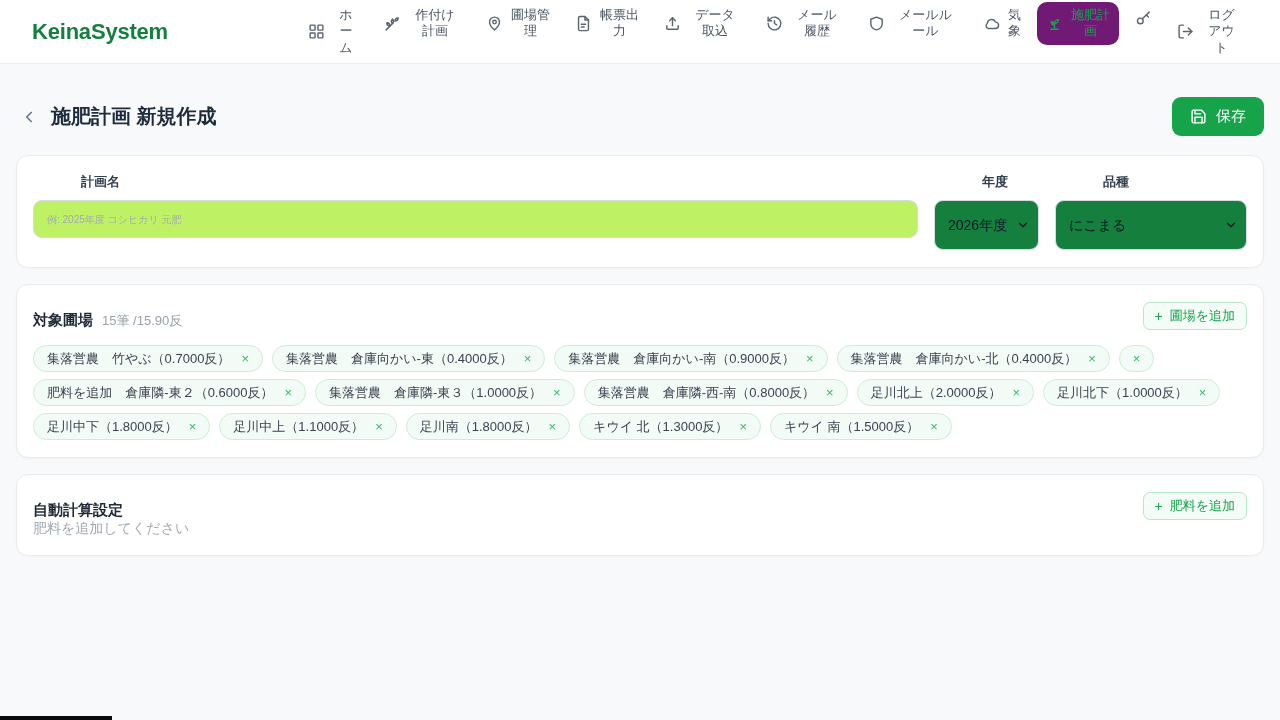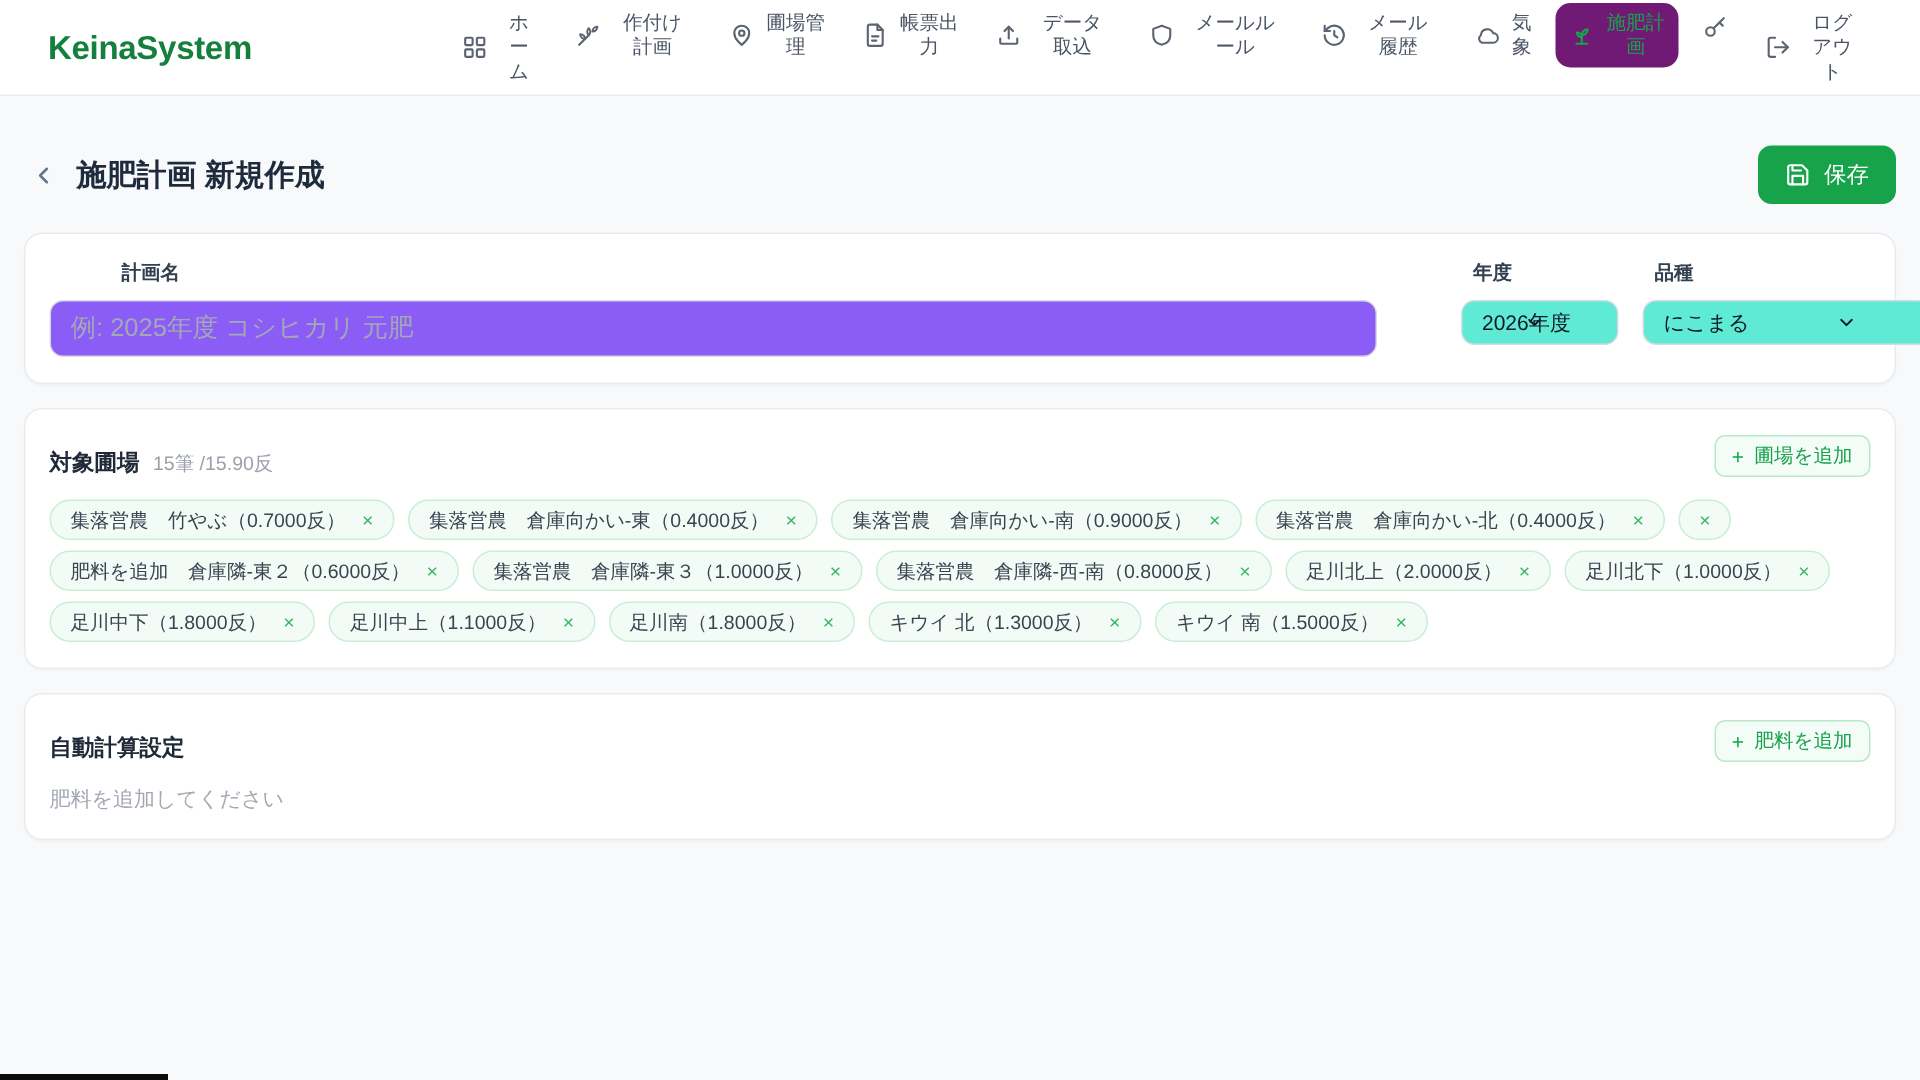--- a/index.html
+++ b/index.html
@@ -40,51 +40,51 @@
   
   .card {
     background:#fff; border:1px solid #e9ebef; border-radius:12px;
     padding:17px 16px; margin-bottom:16px; box-shadow:0 1px 2px rgba(16,24,40,.03);
   }
   .form-row { display:flex; gap:16px; }
   .fgroup label { display:block; font-size:13px; font-weight:700; color:#32404f; margin-bottom:9px;margin-left:48px; }
   .fgroup.grow { flex:1; }
   .text-input {
     width:100%; height:38px; border:1px solid #d7dbe0; border-radius:9px;
-    padding:0 13px; font-size:17px; color:#1f2937; background:#8b5cf6; font-family:inherit; outline:none;
+    padding:0 13px; font-size:10px; color:#1f2937; background:#bef264; font-family:inherit; outline:none;
   }
   .text-input::placeholder { color:#a3a9b3; }
   .select-wrap { position:relative; }
   .select-wrap.year { width:105px; }
   .select-wrap.variety { width:192px; }
   select {
-    appearance:none; -webkit-appearance:none; width:100%; height:30px;
-    border:1px solid #d7dbe0; border-radius:9px; background:#5eead4;
-    padding:0 28px 0 13px; font-size:14px; color:#111827; cursor:pointer; font-family:inherit; outline:none;margin-left:40px;
+    appearance:none; -webkit-appearance:none; width:100%; height:50px;
+    border:1px solid #d7dbe0; border-radius:9px; background:#15803d;
+    padding:0 28px 0 13px; font-size:14px; color:#111827; cursor:pointer; font-family:inherit; outline:none;
   }
   .select-wrap .chev { position:absolute; right:9px; top:50%; transform:translateY(-50%); pointer-events:none; color:#111827; display:flex; }
   .select-wrap .chev svg { width:14px; height:14px; }
   
   .section-header { display:flex; align-items:flex-end; }
   .section-title { font-size:15px; font-weight:700; color:#1f2937; }
   .section-count { font-size:13px; color:#9aa1ab; margin-left:9px; }
   .add-btn {
     margin-left:auto; display:flex; align-items:center; gap:7px;
     background:#f3fcf6; border:1px solid #b9e8c9; color:#17a24b;
     border-radius:7px; padding:4px 11px; font-size:13px; cursor:pointer; font-family:inherit;
   }
   .add-btn .plus { font-size:14px; line-height:1; }
   .tags { display:flex; flex-wrap:wrap; gap:7px 9px; margin-top:15px; }
   .tag {
     display:inline-flex; align-items:center; gap:11px;
     background:#f2fbf5; border:1px solid #c9eed6; border-radius:999px;
     padding:4px 13px; font-size:13px; color:#3b4351; height:27px;
   }
   .tag-close { background:none; border:none; padding:0; color:#35b765; font-size:13px; cursor:pointer; line-height:1; font-family:inherit; }
-  .empty-text { color:#a3a9b3; font-size:14px; margin-top:16px; }
+  .empty-text { color:#a3a9b3; font-size:14px; }
   .bottom-bar { position:absolute; left:0; bottom:0; width:112px; height:4px; background:#0b0b0c; }
 </style>
 </head>
 <body>
 
 <header class="topnav">
   <div class="brand">KeinaSystem</div>
 
   <nav class="nav-items">
 
@@ -129,32 +129,32 @@
       <svg viewBox="0 0 24 24" fill="none" stroke="currentColor" stroke-width="2" stroke-linecap="round" stroke-linejoin="round">
           <path d="M12 15V4"></path>
           <path d="M8 8l4-4 4 4"></path>
           <path d="M4 15v4a1 1 0 0 0 1 1h14a1 1 0 0 0 1-1v-4"></path>
         </svg>
       <span class="nlabel" style="width:4em">データ取込</span>
     </div>
 
     <div class="nav-item">
       <svg viewBox="0 0 24 24" fill="none" stroke="currentColor" stroke-width="2" stroke-linecap="round" stroke-linejoin="round">
-          <path d="M12 3l8 3v6c0 5-3.5 8-8 9-4.5-1-8-4-8-9V6z"></path>
-        </svg>
-      <span class="nlabel" style="width:5em">メールルール</span>
-    </div>
-
-    <div class="nav-item">
-      <svg viewBox="0 0 24 24" fill="none" stroke="currentColor" stroke-width="2" stroke-linecap="round" stroke-linejoin="round">
           <path d="M3 12a9 9 0 1 0 3-6.7L3 8"></path>
           <path d="M3 3v5h5"></path>
           <path d="M12 8v4l3 2"></path>
         </svg>
       <span class="nlabel" style="width:4em">メール履歴</span>
+    </div>
+
+    <div class="nav-item">
+      <svg viewBox="0 0 24 24" fill="none" stroke="currentColor" stroke-width="2" stroke-linecap="round" stroke-linejoin="round">
+          <path d="M12 3l8 3v6c0 5-3.5 8-8 9-4.5-1-8-4-8-9V6z"></path>
+        </svg>
+      <span class="nlabel" style="width:5em">メールルール</span>
     </div>
 
     <div class="nav-item">
       <svg viewBox="0 0 24 24" fill="none" stroke="currentColor" stroke-width="2" stroke-linecap="round" stroke-linejoin="round">
           <path d="M17.5 19a4.5 4.5 0 0 0 0-9 6 6 0 0 0-11.5 2A4 4 0 0 0 7 19z"></path>
         </svg>
       <span class="nlabel" style="width:1em">気象</span>
     </div>
 
     <div class="nav-item active">

